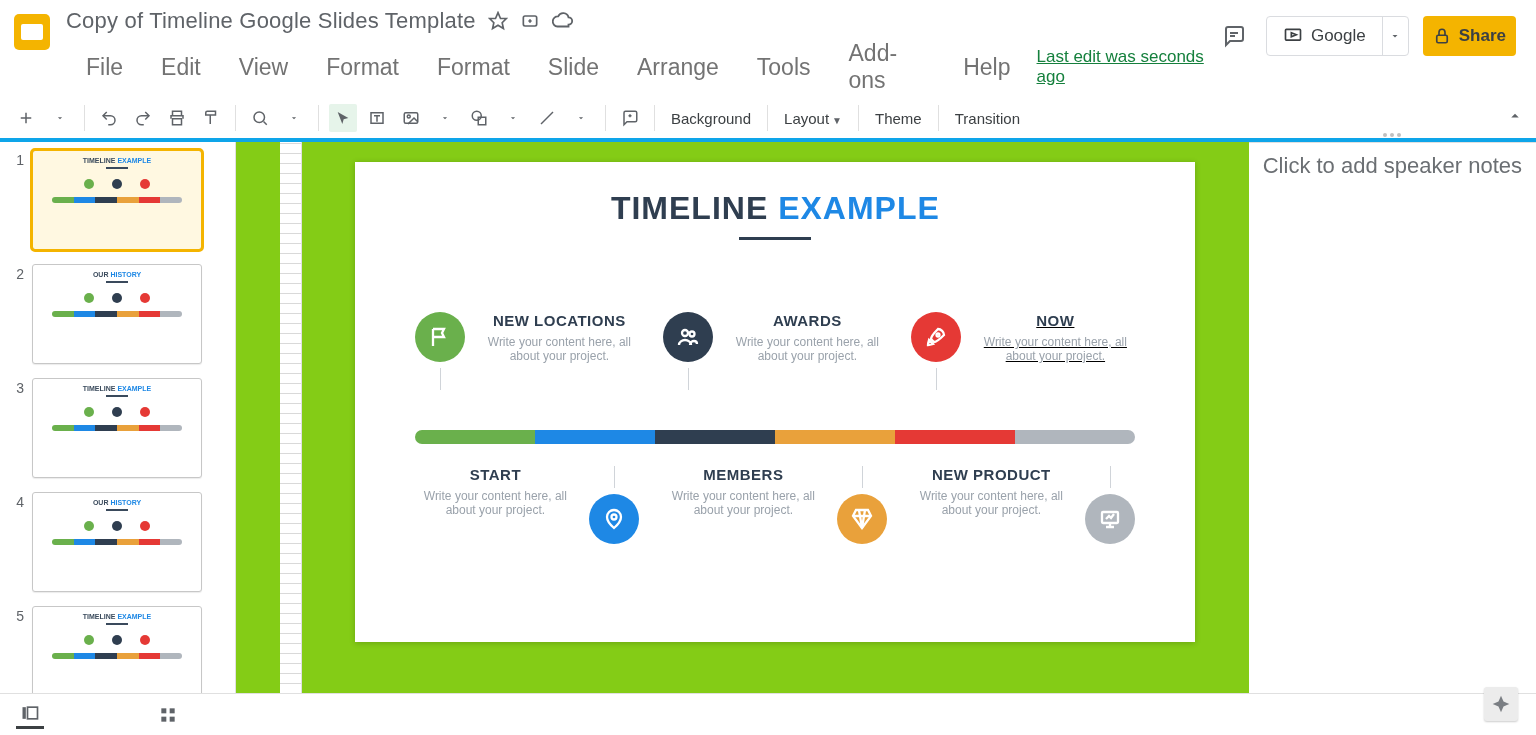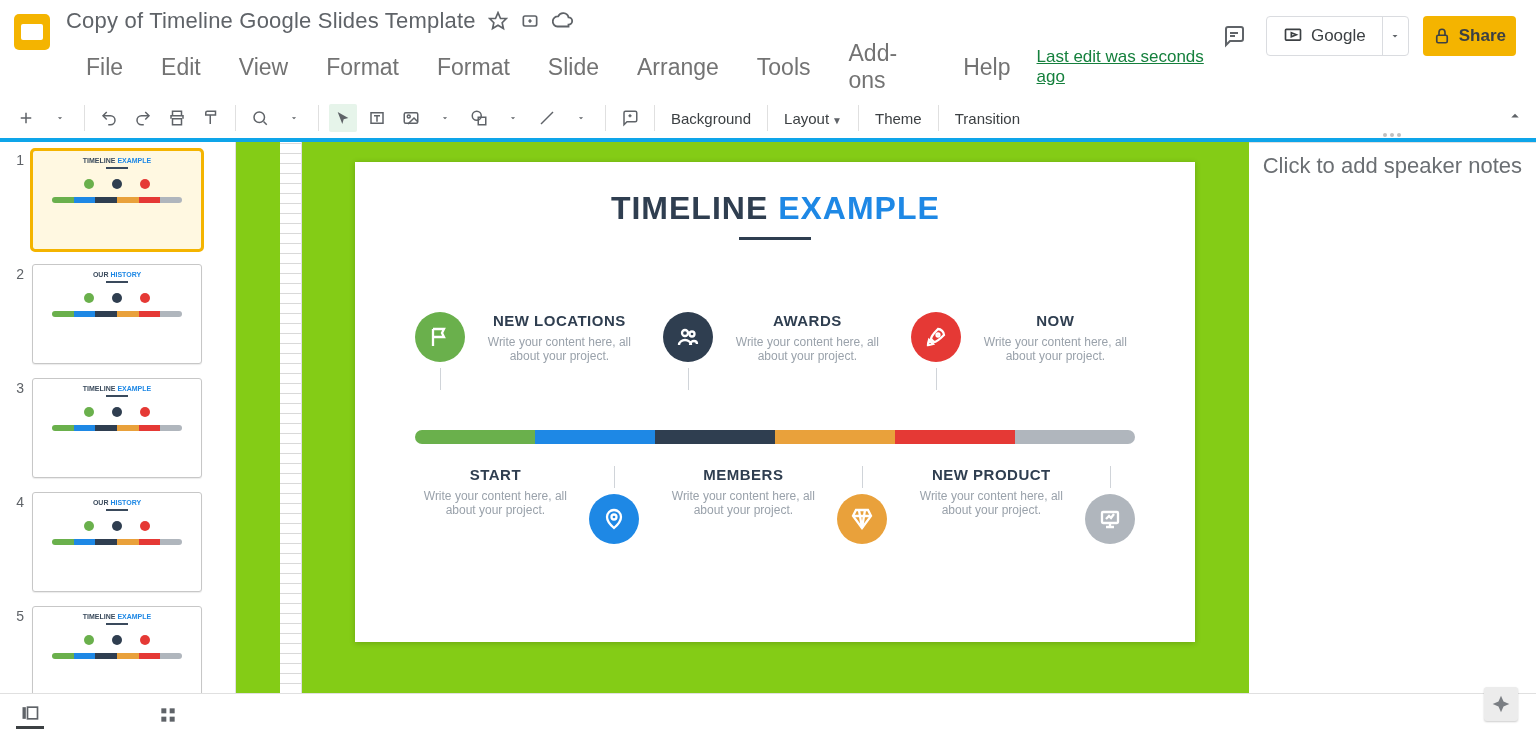--- a/index.html
+++ b/index.html
@@ -447,21 +447,21 @@
                         <path d="M3 20c0-3 3-5 6-5s6 2 6 5M14 20c0-2.5 2-4 4-4s3 1 3 3"></path>
                       </svg>
                     </div>
       <div class="connector-v"></div>
     </div>
     <div class="item" style="width:160px;">
       <div class="lbl">AWARDS</div>
       <div>Write your content here, all about your project.</div>
     </div>
                 </div>
-                <div style="display: flex; align-items: flex-start; gap: 14px;">
+                <div style="display: flex; align-items: flex-start; gap: 14px; text-decoration: underline;">
     <div style="display:flex;flex-direction:column;align-items:center;">
       <div class="circle c-red">
                       <svg viewBox="0 0 24 24">
                         <path d="M5 15c-1 3-1 5-1 5s2 0 5-1l-4-4z"></path>
                         <path d="M14 4c3 0 6 3 6 6-3 3-7 7-10 7l-3-3c0-3 4-7 7-10z"></path>
                         <circle cx="14" cy="10" r="1.5"></circle>
                       </svg>
                     </div>
       <div class="connector-v"></div>
     </div>

